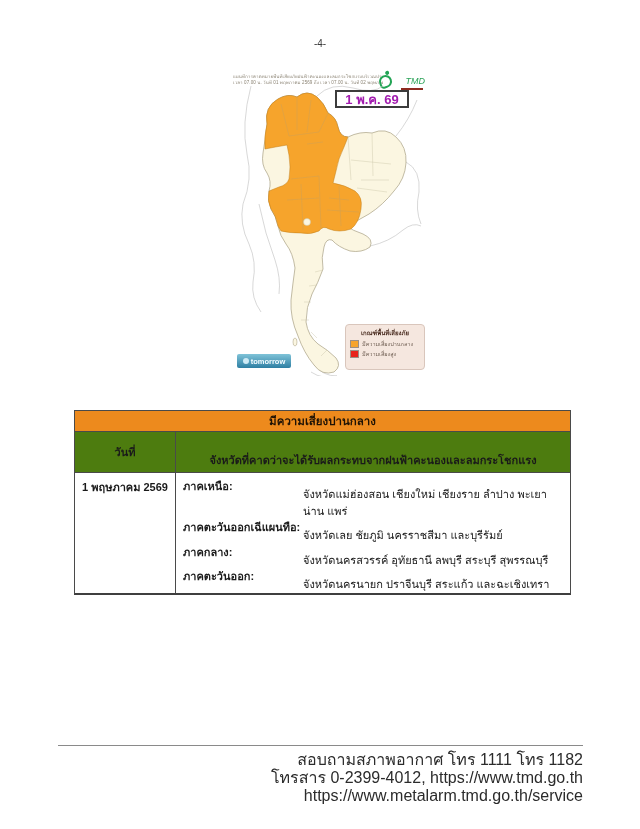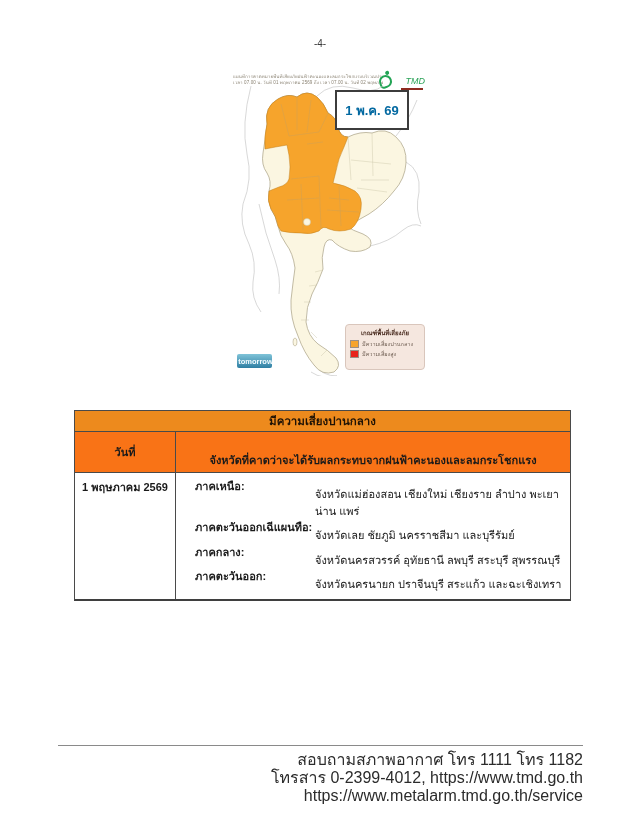--- a/index.html
+++ b/index.html
@@ -15,52 +15,52 @@
   .map-caption { position:absolute; top:0; left:2px; width:150px; line-height:5.5px; }
   .map-caption div { font-size:4.5px; color:#8a8272; letter-spacing:0.1px; white-space:nowrap; overflow:hidden; }
   .tmd-logo { position:absolute; top:0; right:0; width:46px; height:18px; }
   .tmd-logo .glyph { position:absolute; left:0; top:1px; width:13px; height:13px; border:2px solid #23a455;
     border-radius:50% 50% 50% 4px; transform:rotate(-20deg); }
   .tmd-logo .glyph:after { content:""; position:absolute; left:7px; top:-5px; width:4px; height:4px;
     border-radius:50%; background:#23a455; }
   .tmd-logo .txt { position:absolute; right:0; top:2px; font-size:9px; font-weight:normal; font-style:italic; color:#2aa257; }
   .tmd-logo .bar { position:absolute; right:2px; top:14px; width:22px; height:2px; background:#8e2b20; }
 
-  .date-badge { position:absolute; top:16px; left:104px; width:74px; height:40px; background:#fff;
+  .date-badge { position:absolute; top:16px; left:104px; width:74px; height:18px; background:#fff;
     border:2px solid #3c3c3c; display:flex; align-items:center; justify-content:center;
-    font-size:13px; font-weight:600; color:#0369a1; z-index:5; }
+    font-size:13px; font-weight:600; color:#a21caf; z-index:5; }
 
   .map-svg { position:absolute; left:0; top:10px; width:194px; height:292px; }
 
   .map-legend { position:absolute; right:0px; bottom:6px; width:80px; height:46px; background:#f5e7df;
     border:1px solid #d9c6bc; border-radius:4px; padding:3px 4px; z-index:4; }
   .map-legend .lg-title { font-size:6px; font-weight:bold; color:#4a2c20; text-align:center; margin-bottom:2px; }
   .lg-item { display:flex; align-items:center; margin-top:2px; }
   .lg-swatch { width:9px; height:8px; border:0.5px solid #9a8f85; margin-right:3px; flex:0 0 auto; }
   .lg-swatch.medium { background:#F6A42C; }
   .lg-swatch.high { background:#E8241C; }
   .lg-label { font-size:5.5px; color:#6b5a4e; white-space:nowrap; }
 
-  .tomorrow-badge { position:absolute; left:6px; bottom:8px; width:35px; height:14px; border-radius:2px;
+  .tomorrow-badge { position:absolute; left:6px; bottom:8px; width:54px; height:14px; border-radius:2px;
     background:linear-gradient(#7fc3d8, #2e7fa3); display:flex; align-items:center; justify-content:center;
     color:#f2fbff; font-size:7.5px; font-weight:bold; z-index:4; }
   .tomorrow-badge .dot { width:6px; height:6px; border-radius:50%; background:#cdeaf5; margin-right:2px; }
 
   
   .risk-table { position:absolute; left:74px; top:410px; width:497px; border:1px solid #4a4a4a;
     border-bottom:2px solid #3f3f3f; font-size:11px; }
   .rt-title { height:21px; background:#ED8A1D; border-bottom:1px solid #4a4a4a; display:flex;
     align-items:center; justify-content:center; font-weight:bold; color:#1f1305; font-size:11.5px; }
-  .rt-head { display:flex; background:#f97316; border-bottom:1px solid #4a4a4a; }
+  .rt-head { display:flex; background:#4d7c0f; border-bottom:1px solid #4a4a4a; }
   .rt-head .c1 { width:101px; border-right:1px solid #4a4a4a; display:flex; align-items:center;
     justify-content:center; font-weight:bold; padding:3px 0; }
   .rt-head .c2 { flex:1; display:flex; align-items:center; justify-content:center; font-weight:bold; padding:3px 2px;margin-top:16px; }
-  .rt-body { display:flex; background:#fff;gap:12px; }
+  .rt-body { display:flex; background:#fff; }
   .rt-body .c1 { width:101px; border-right:1px solid #4a4a4a; text-align:center; font-weight:bold; padding-top:5px; }
-  .rt-body .c2 { flex:1; padding:5px 4px 6px 7px; }
+  .rt-body .c2 { flex:1; padding:5px 4px 0 7px; }
   .region-row { display:flex; line-height:16.5px; }
   .region-label { width:120px; flex:0 0 auto; font-weight:bold; }
   .region-text { flex:1;margin-top:8px; }
 
   
   .footer-rule { position:absolute; left:58px; right:57px; top:745px; border-top:1px solid #8a8a8a; }
   .footer-left { position:absolute; left:58px; top:751px; font-size:10.5px; line-height:18px; color:#2b2b2b; }
   .footer-left .name { font-weight:bold; }
   .footer-right { position:absolute; right:57px; top:751px; font-size:16px; line-height:18px;
     color:#2b2b2b; text-align:right; }

